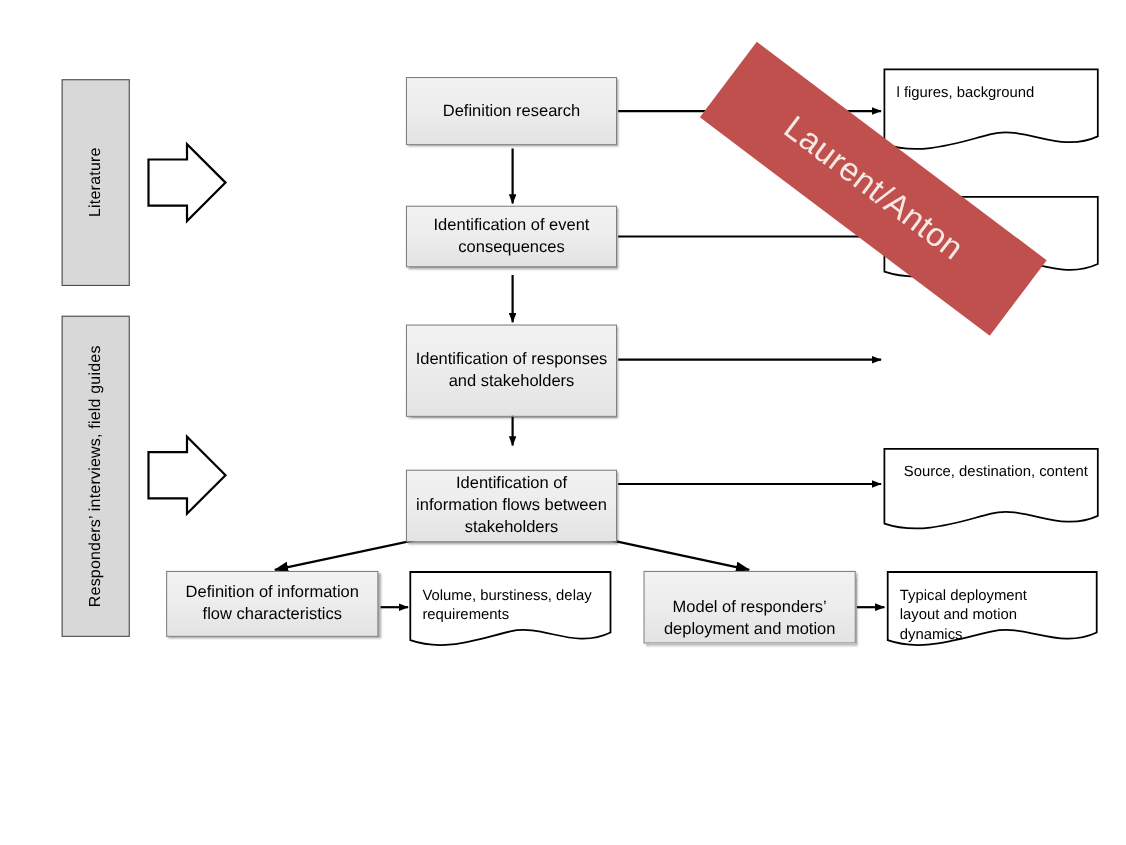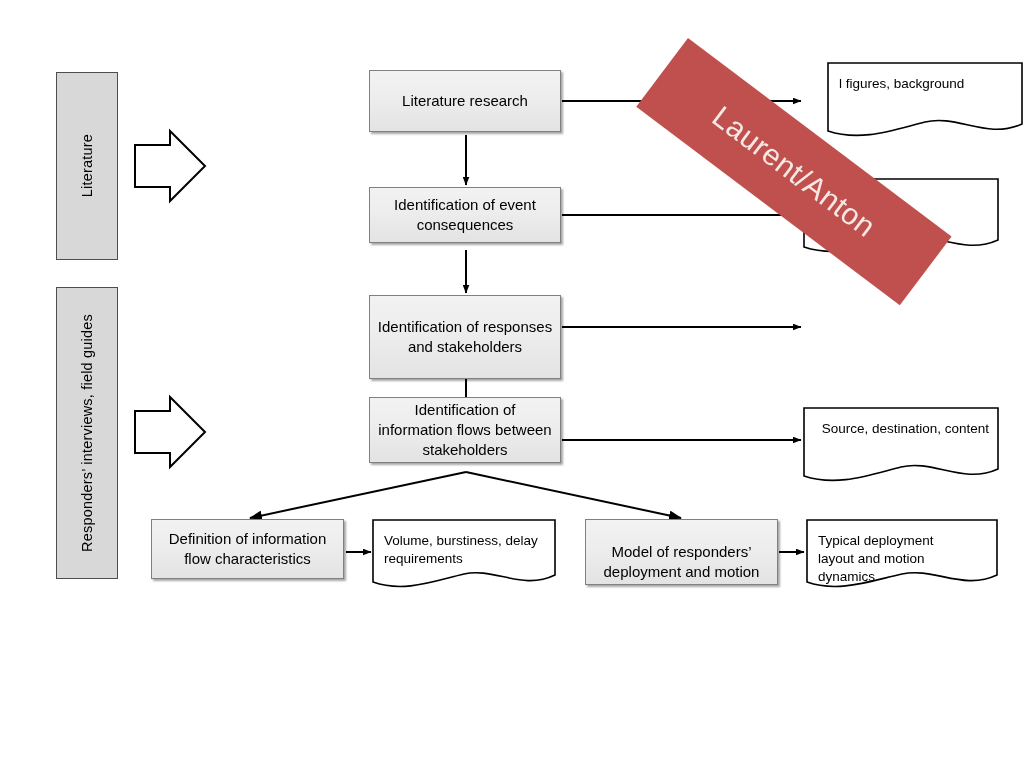--- a/index.html
+++ b/index.html
@@ -141,44 +141,44 @@
 
   <div class="source-bar" style="left:56px; top:72px; width:62px; height:188px;">
     <span>Literature</span>
   </div>
 
   <div class="source-bar" style="left:56px; top:287px; width:62px; height:292px;">
     <span>Responders’ interviews, field guides</span>
   </div>
 
   <div class="proc-box" style="left:369px; top:70px; width:192px; height:62px;">
-    <span class="inner">Literature research</span>
+    <span class="inner">Definition research</span>
   </div>
 
   <div class="proc-box" style="left:369px; top:187px; width:192px; height:56px;">
     <span class="inner">Identification of event consequences</span>
   </div>
 
   <div class="proc-box" style="left:369px; top:295px; width:192px; height:84px;">
     <span class="inner">Identification of responses and stakeholders</span>
   </div>
 
-  <div class="proc-box" style="left:369px; top:397px; width:192px; height:66px;">
+  <div class="proc-box" style="left:369px; top:427px; width:192px; height:66px;">
     <span class="inner">Identification of information flows between stakeholders</span>
   </div>
 
   <div class="proc-box" style="left:151px; top:519px; width:193px; height:60px;">
     <span class="inner">Definition of information flow characteristics</span>
   </div>
 
   <div class="proc-box" style="left:585px; top:519px; width:193px; height:66px;align-items:flex-end;">
     <span class="inner">Model of responders’ deployment and motion</span>
   </div>
 
-  <div class="doc-shape" style="left:803px; top:62px; width:196px; height:78px;margin-left:24px;">
+  <div class="doc-shape" style="left:803px; top:62px; width:196px; height:78px;">
     <svg width="196" height="82" viewBox="0 0 196 82">
       <path d="M1,1 L195,1 L195,62 C160,78 130,52 98,60 C66,68 34,80 1,69 Z" fill="#ffffff" stroke="#000000" stroke-width="1.6" style="filter:none"></path>
     </svg>
     <div class="doc-text">l figures, background</div>
   </div>
 
   <div class="doc-shape" style="left:803px; top:178px; width:196px; height:78px;">
     <svg width="196" height="82" viewBox="0 0 196 82">
       <path d="M1,1 L195,1 L195,62 C160,78 130,52 98,60 C66,68 34,80 1,69 Z" fill="#ffffff" stroke="#000000" stroke-width="1.6"></path>
     </svg>

